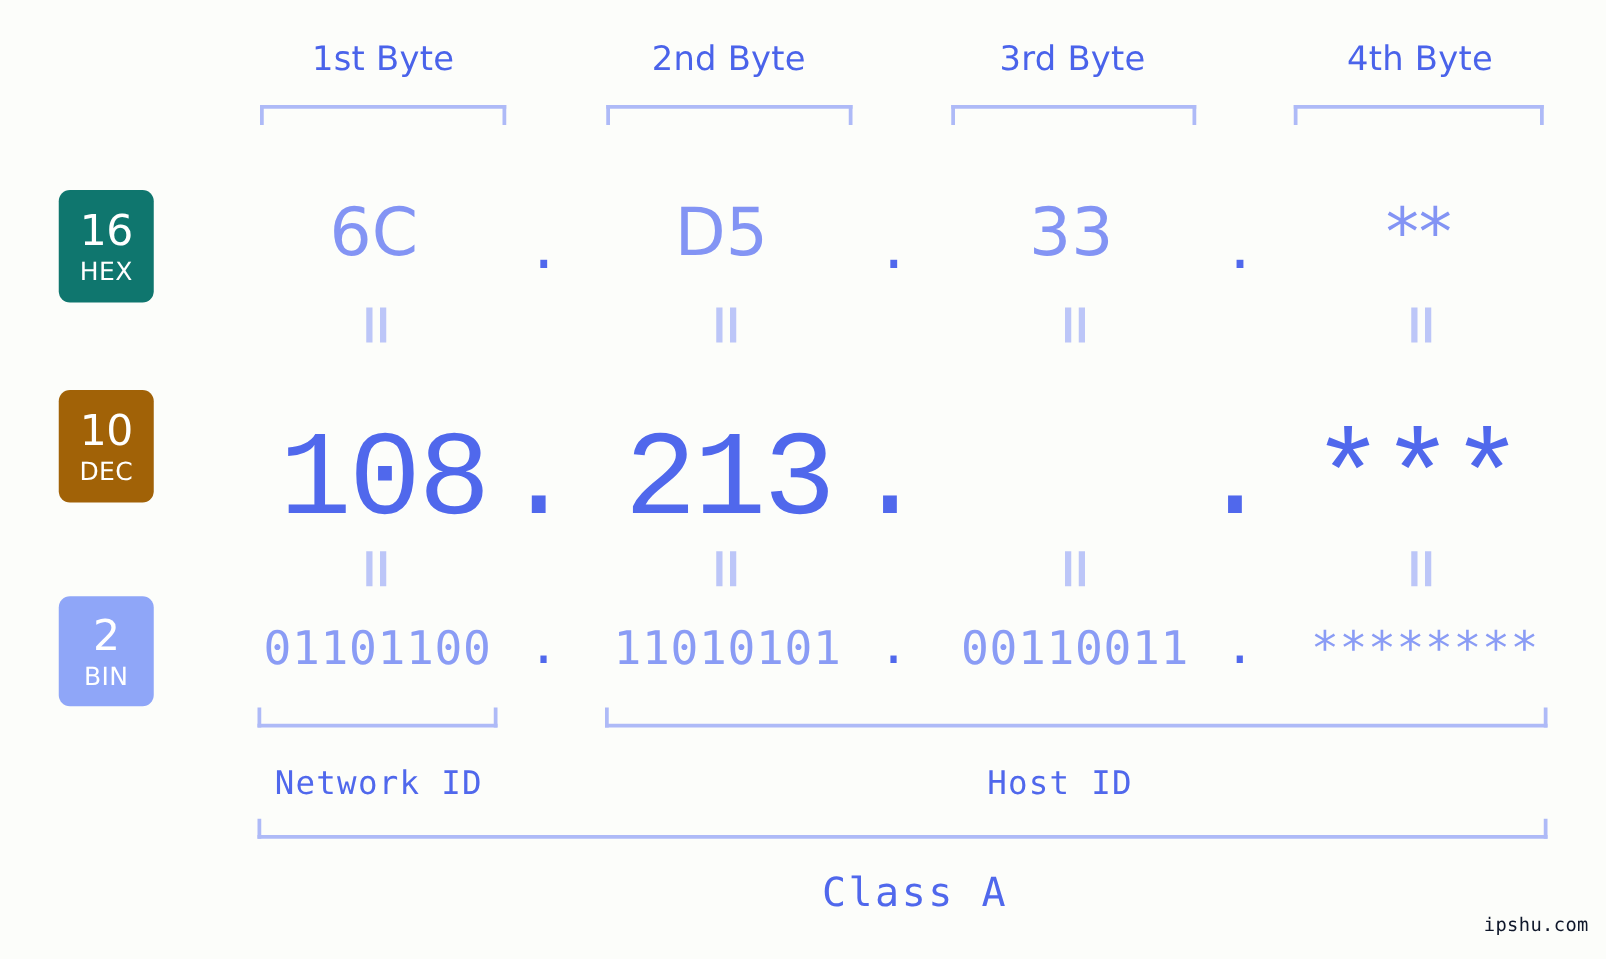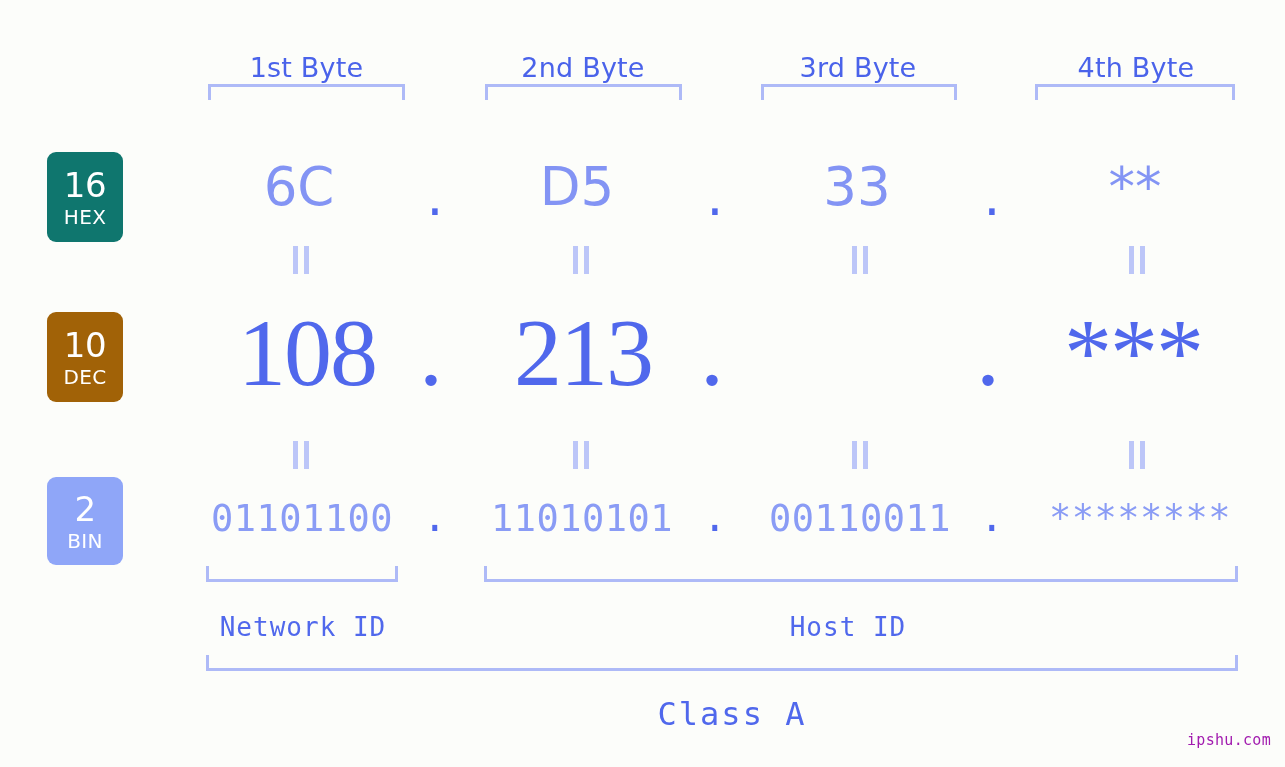--- a/index.html
+++ b/index.html
@@ -23,21 +23,20 @@
   
   .byte-label {
     position: absolute;
     top: 32px;
     font-family: "DejaVu Sans", sans-serif;
     font-size: 27px;
     color: #4a63ea;
     text-align: center;
     letter-spacing: 0.2px;
     white-space: nowrap;
-    margin-top: 20px;
   }
 
   
   .bracket {
     position: absolute;
     box-sizing: border-box;
   }
   .bracket-down {
     border-top: 3px solid #aebaf7;
     border-left: 3px solid #aebaf7;
@@ -106,25 +105,26 @@
     font-family: "DejaVu Sans", sans-serif;
     font-size: 53px;
     color: #8394f4;
     line-height: 1;
   }
   #row-hex .dot { color: #5068ec; font-size: 53px; }
 
   
   #row-dec .cell,
   #row-dec .dot {
-    font-family: Liberation Serif, serif;
+    font-family: Liberation Mono, monospace;
     font-size: 96px;
     color: #5068ec;
     line-height: 1;
     letter-spacing: -2px;
+    margin-top: 32px;
   }
 
   
   #row-bin .cell,
   #row-bin .dot {
     font-family: "DejaVu Sans Mono", monospace;
     font-size: 37px;
     color: #8a9cf5;
     line-height: 1;
     letter-spacing: 0.5px;
@@ -161,21 +161,21 @@
     letter-spacing: 2px;
   }
 
   
   #watermark {
     position: absolute;
     right: 14px;
     bottom: 18px;
     font-family: "DejaVu Sans Mono", monospace;
     font-size: 15px;
-    color: #a21caf;
+    color: #0f172a;
     letter-spacing: 0.3px;
   }
 </style>
 </head>
 <body>
 
 <div id="stage">
 
   <div class="byte-label" style="left:204px; width:205px;">1st Byte</div>
   <div class="byte-label" style="left:481px; width:204px;">2nd Byte</div>

